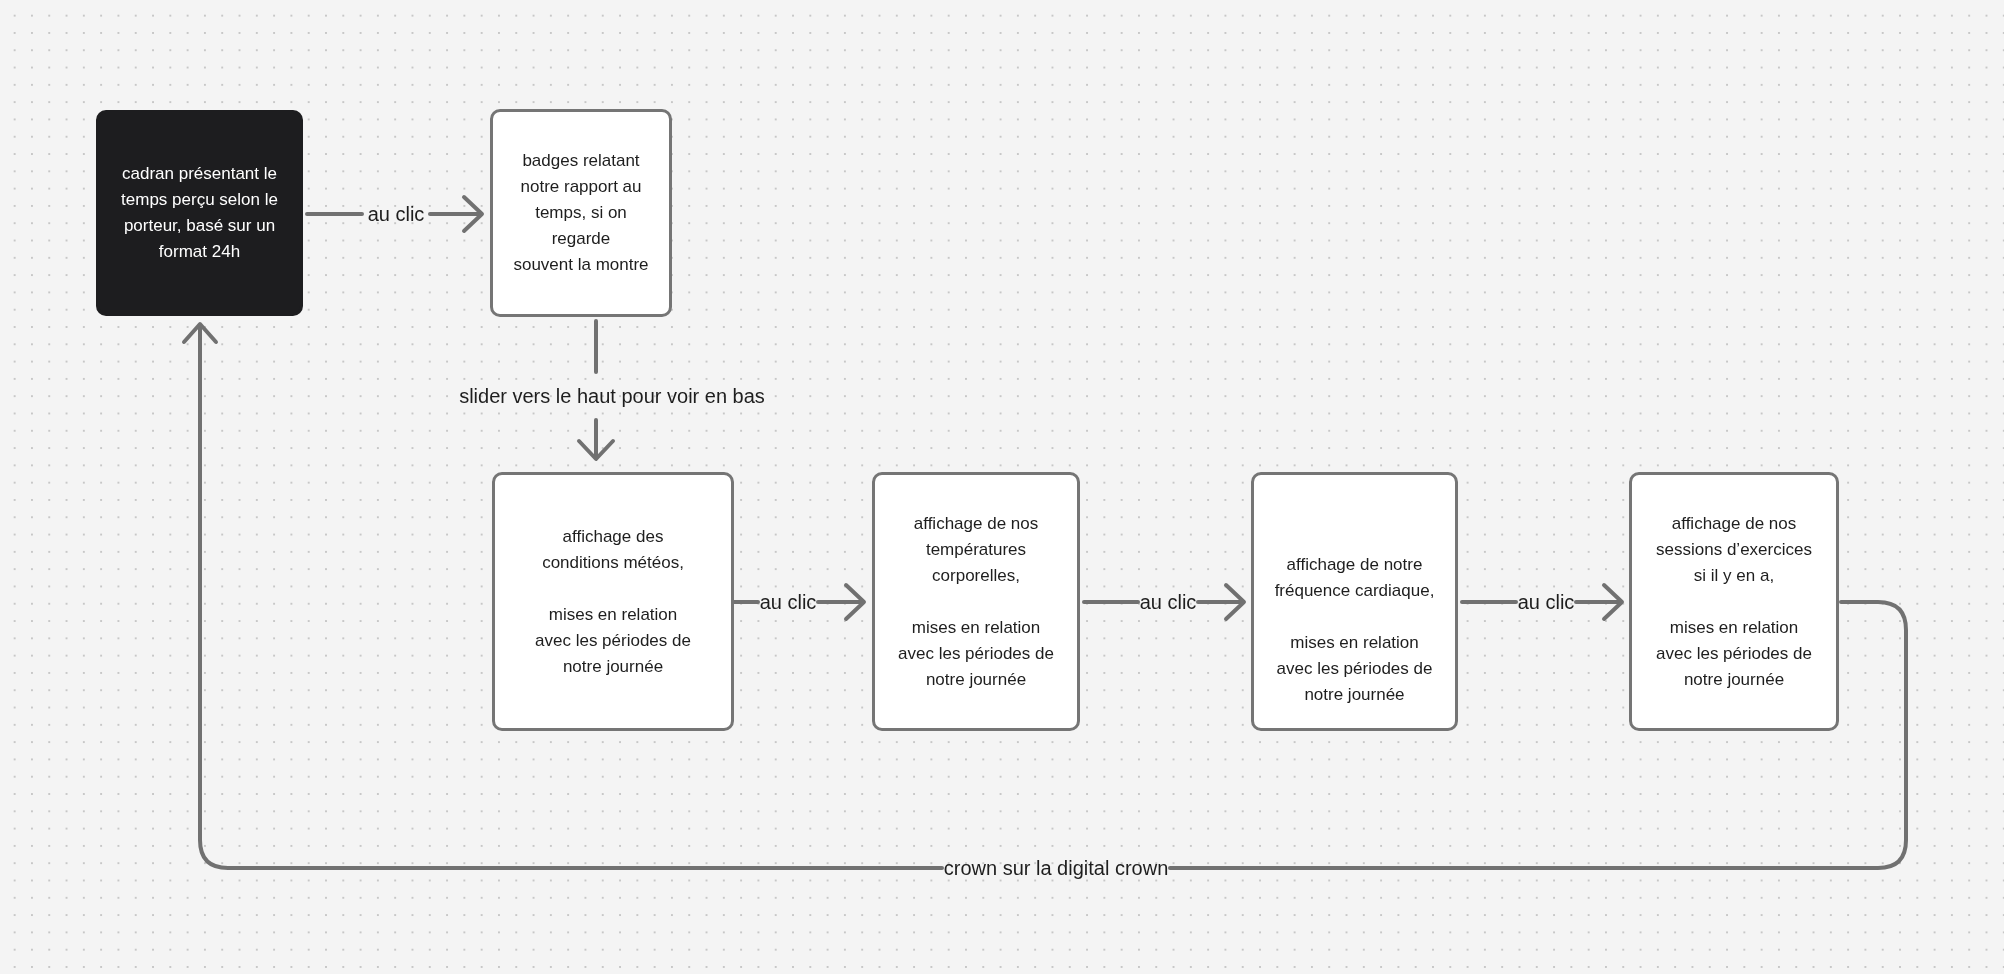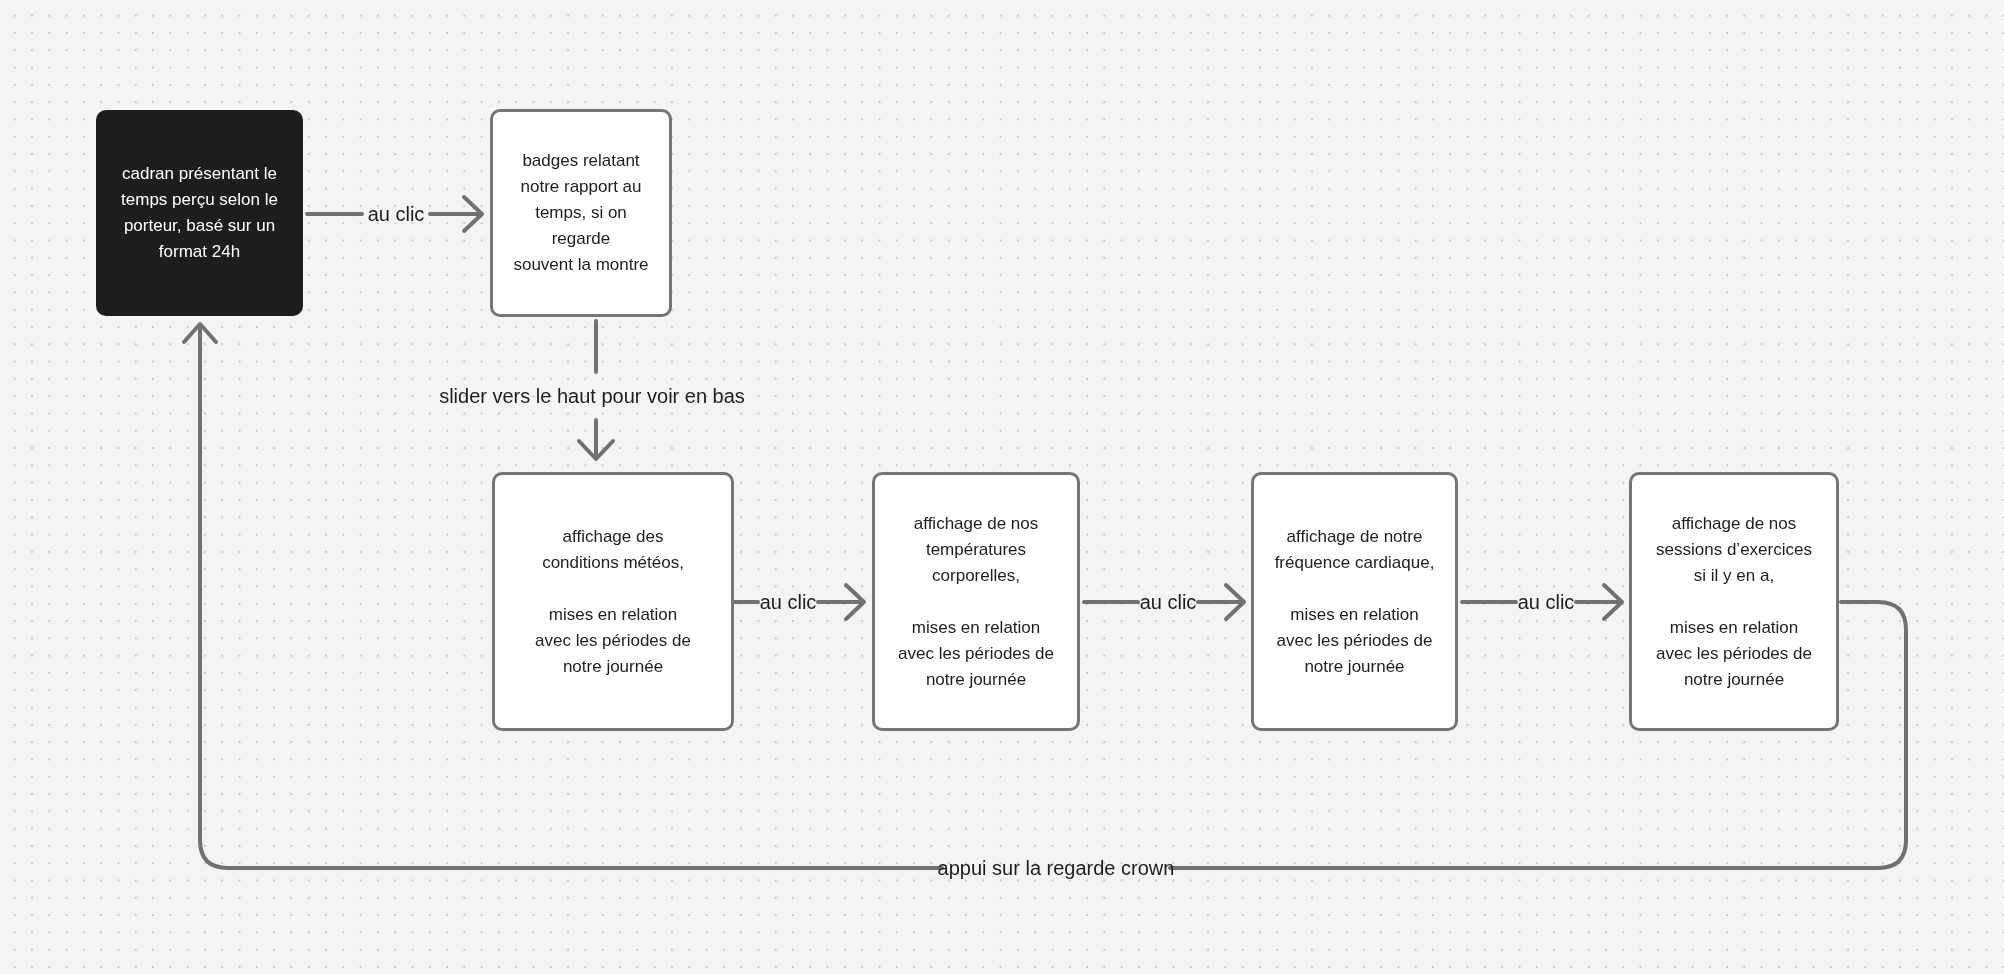--- a/index.html
+++ b/index.html
@@ -132,44 +132,44 @@
   <div class="node" style="left:872px; top:472px; width:208px; height:259px;">
     <span class="node-text">affichage de nos
 températures
 corporelles,
 
 mises en relation
 avec les périodes de
 notre journée</span>
   </div>
 
-  <div class="node" style="left:1251px; top:472px; width:207px; height:259px;">
+  <div class="node" style="left:1251px; top:472px; width:207px; height:259px;align-items:flex-end;">
     <span class="node-text">affichage de notre
 fréquence cardiaque,
 
 mises en relation
 avec les périodes de
 notre journée</span>
   </div>
 
   <div class="node" style="left:1629px; top:472px; width:210px; height:259px;">
     <span class="node-text">affichage de nos
 sessions d’exercices
 si il y en a,
 
 mises en relation
 avec les périodes de
 notre journée</span>
   </div>
 
   <span class="edge-label" style="left:396px; top:214px;">au clic</span>
 
-  <span class="edge-label" style="left:592px; top:396px;">slider vers le haut pour voir en bas</span>
+  <span class="edge-label" style="left:612px; top:396px;">slider vers le haut pour voir en bas</span>
 
   <span class="edge-label" style="left:788px; top:602px;">au clic</span>
 
   <span class="edge-label" style="left:1168px; top:602px;">au clic</span>
 
   <span class="edge-label" style="left:1546px; top:602px;">au clic</span>
 
-  <span class="edge-label" style="left:1056px; top:868px;">appui sur la regarde crown</span>
+  <span class="edge-label" style="left:1056px; top:868px;">crown sur la digital crown</span>
 
 </div>
 
 </body></html>

